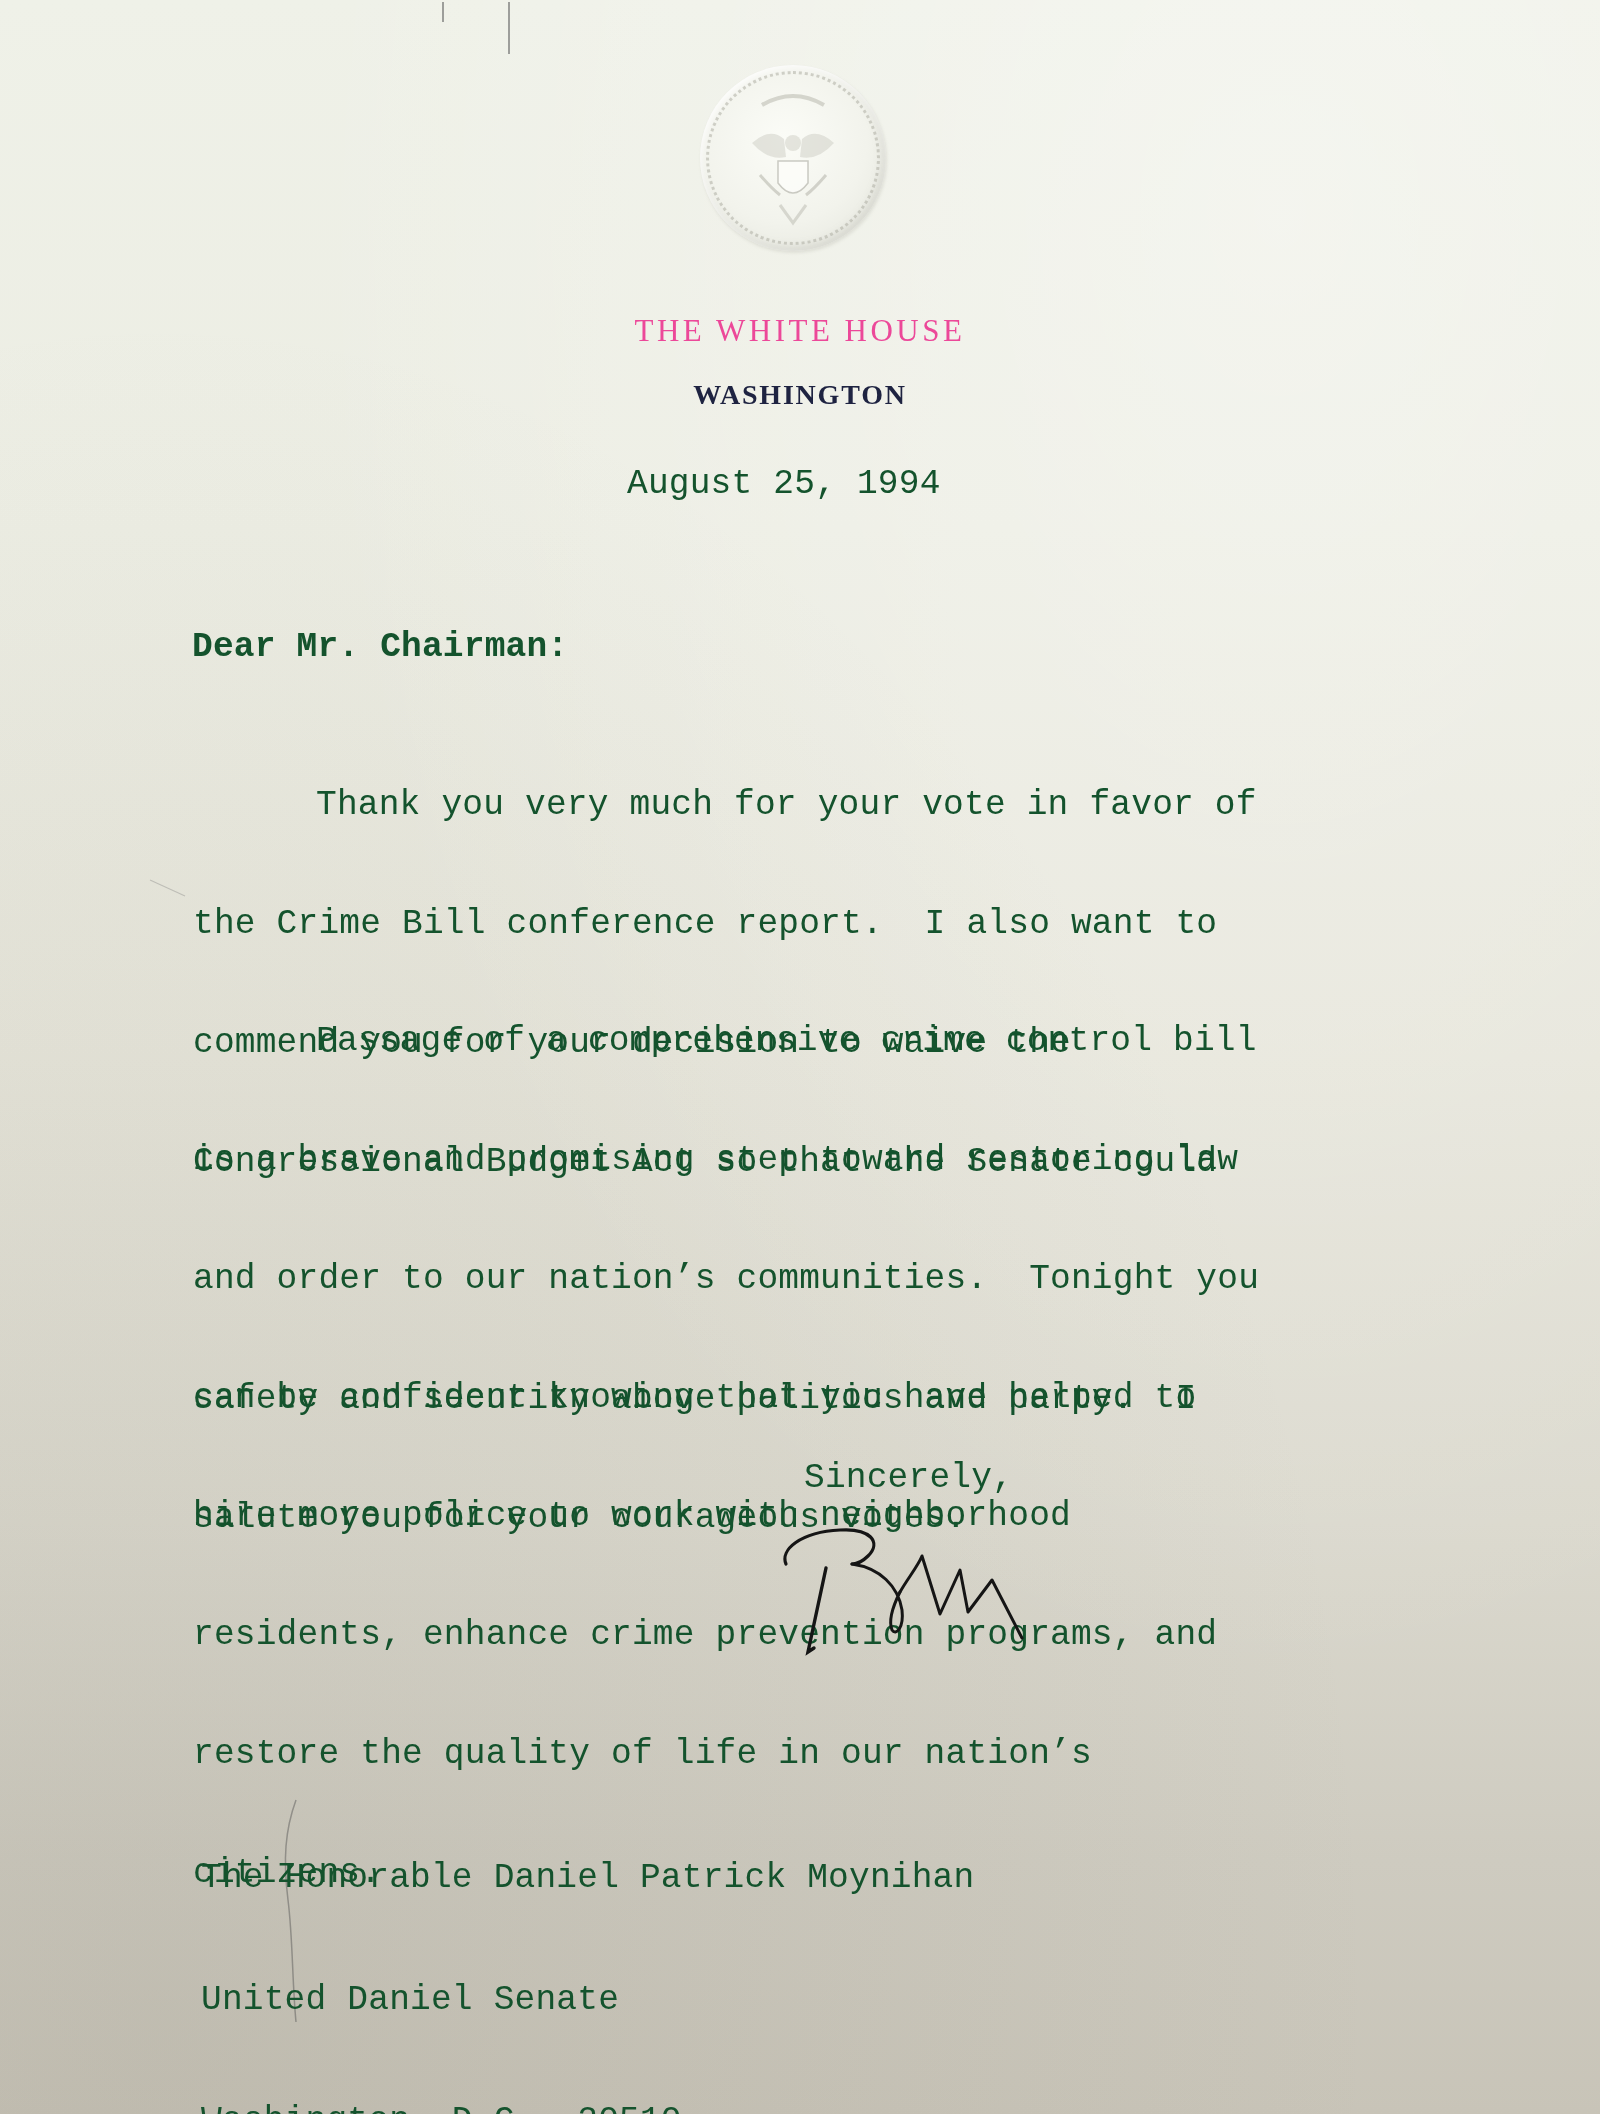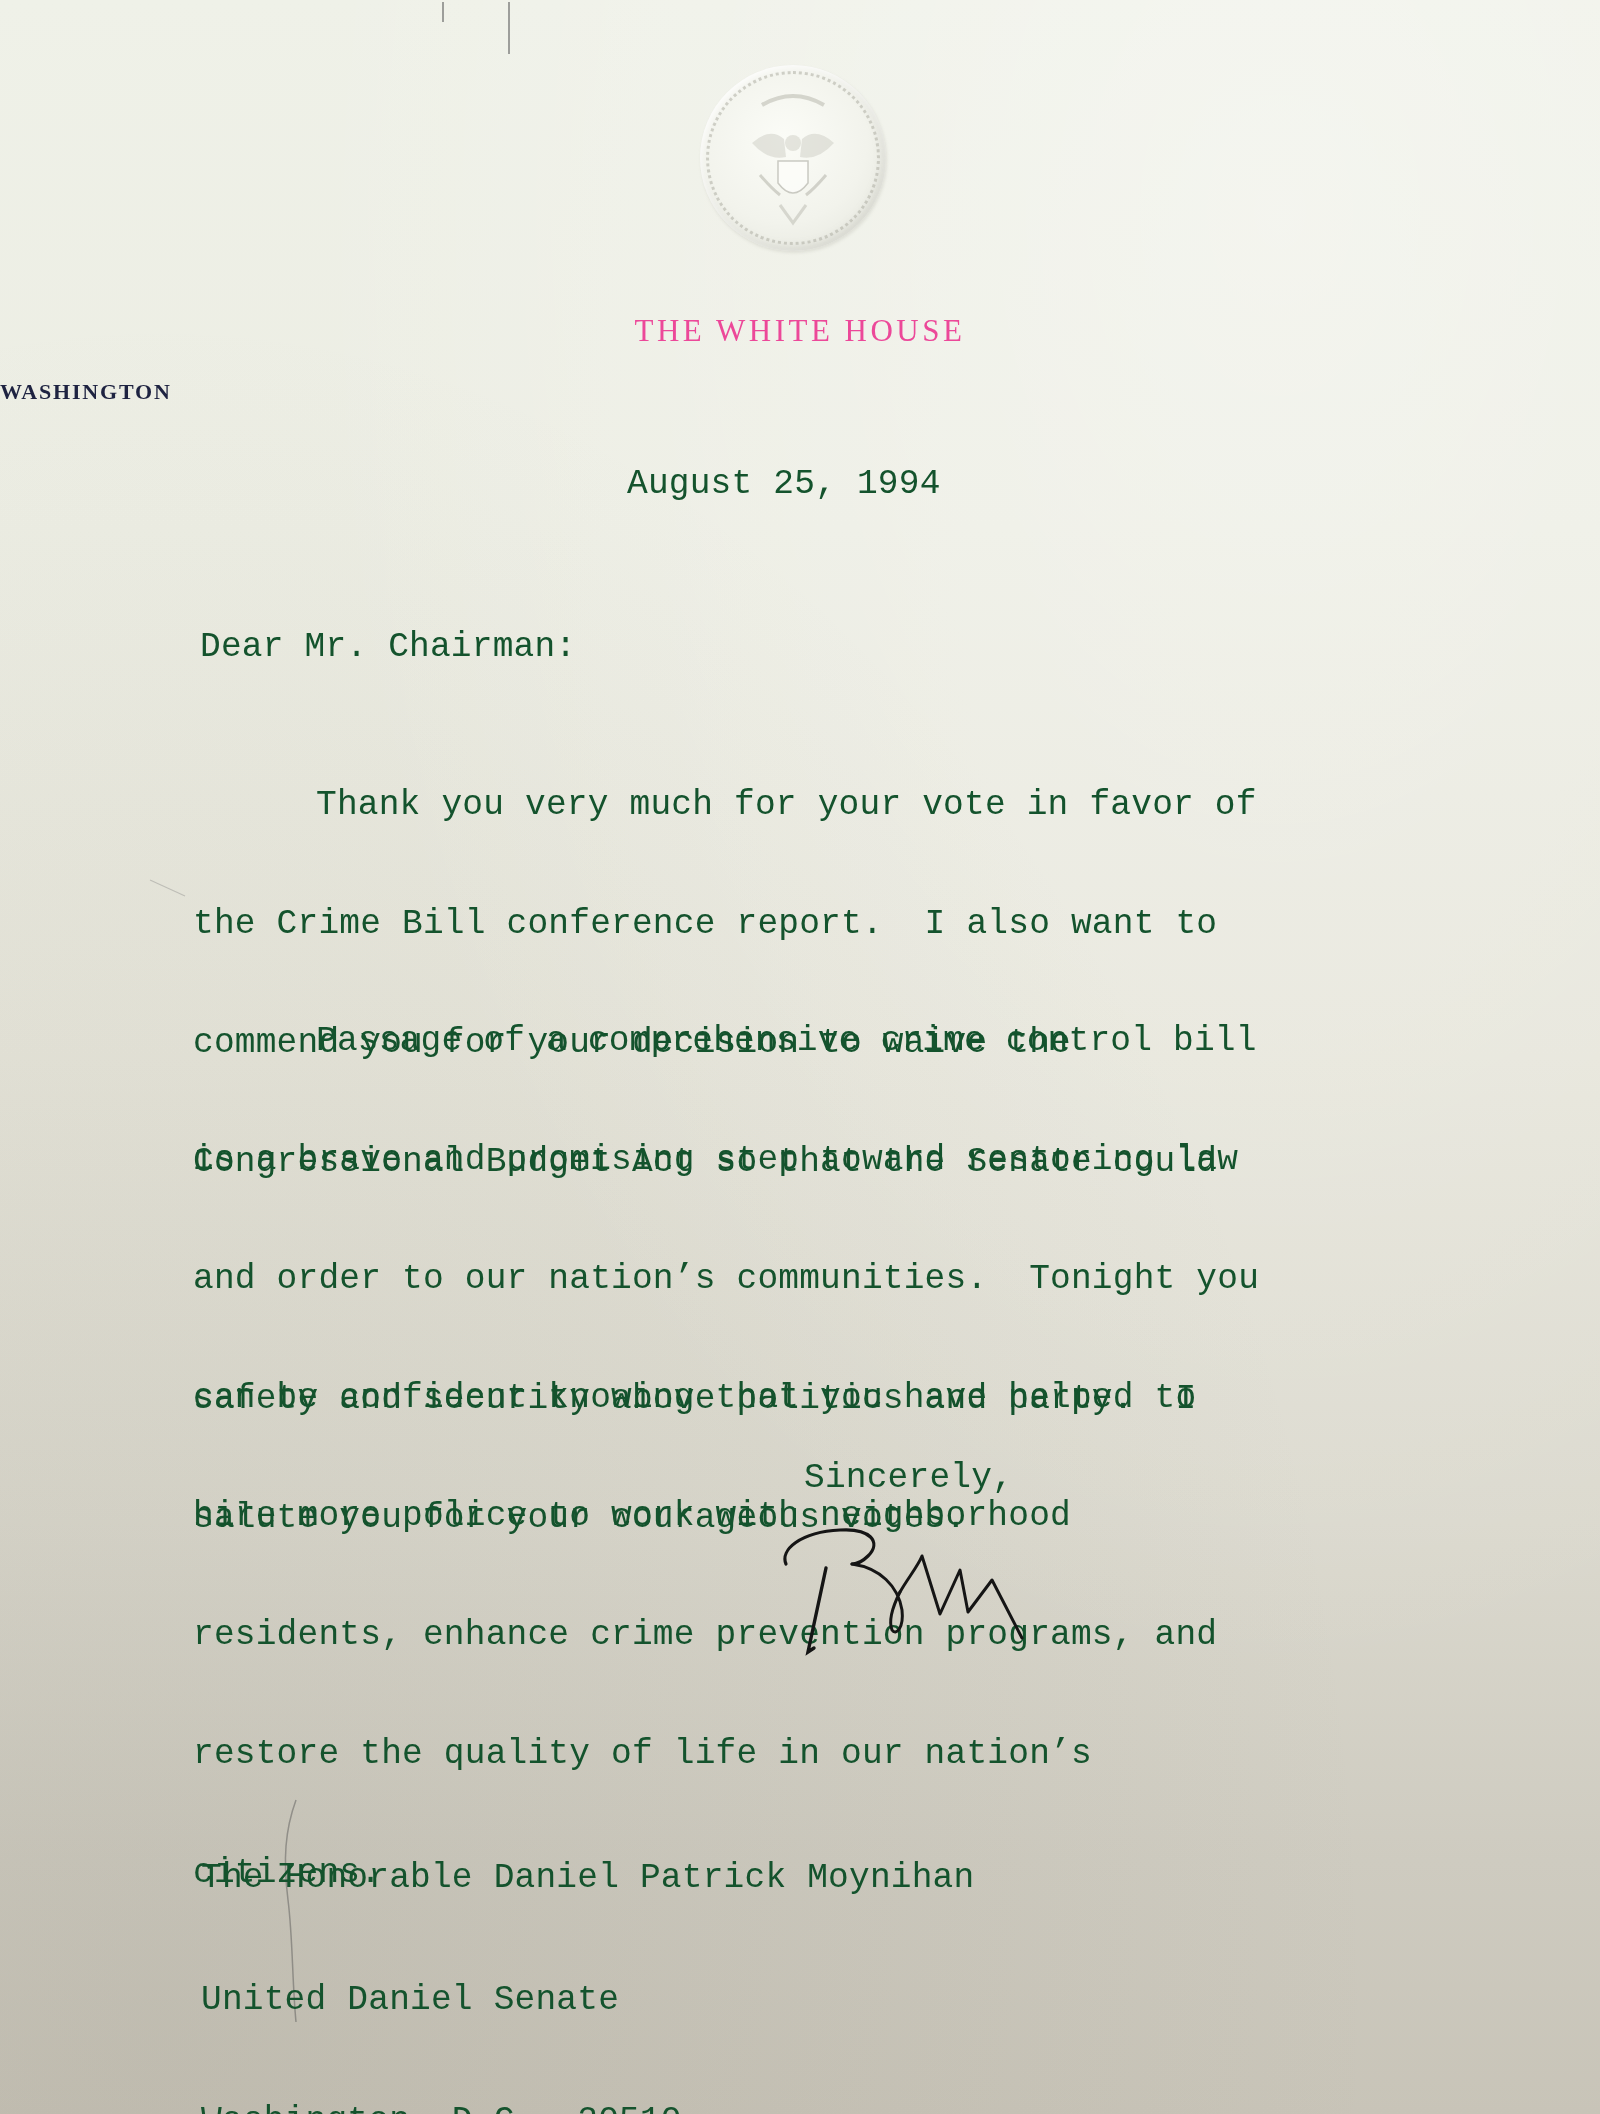--- a/index.html
+++ b/index.html
@@ -22,31 +22,31 @@
     content:""; position:absolute; inset:6px; border-radius:50%;
     border:3px dotted rgba(175,175,165,0.55);
   }
   .seal svg { position:absolute; left:0; top:0; }
   .letterhead-title {
     position:absolute; left:0; width:1600px; top:313px; text-align:center;
     font-family:"Liberation Serif","DejaVu Serif",serif; font-size:31px; letter-spacing:3.5px;
     color:#ec4899; font-weight:normal;
   }
   .letterhead-sub {
-    position:absolute; left:0; width:1600px; top:379px; text-align:left;
-    font-family:"Liberation Serif","DejaVu Serif",serif; font-size:22px; letter-spacing:1.8px;
+    position:absolute; left:0; width:1600px; top:379px; text-align:center;
+    font-family:"Liberation Serif","DejaVu Serif",serif; font-size:28px; letter-spacing:1.8px;
     color:#1e2341; font-weight:bold;
   }
   .type {
     position:absolute; font-family:"Liberation Mono","DejaVu Sans Mono",monospace;
     font-size:34.5px; color:#14532d; white-space:pre; line-height:39.6px;
     letter-spacing:0.2px;
   }
   .date { left:627px; top:464px; }
-  .salutation { left:200px; top:627px; }
+  .salutation { left:192px; top:627px;font-weight:bold; }
   .para { left:193px; }
   .p1 { top:706px; }
   .p2 { top:942px; }
   .p3 { top:1300px; }
   .closing { left:804px; top:1458px; }
   .address { left:201px; top:1777px; line-height:40.5px; }
   .line { display:block; }
   .indent { padding-left:123px; }
   .signature { position:absolute; left:770px; top:1520px; }
   .staple-mark { position:absolute; width:2px; background:rgba(90,90,90,0.55); }

